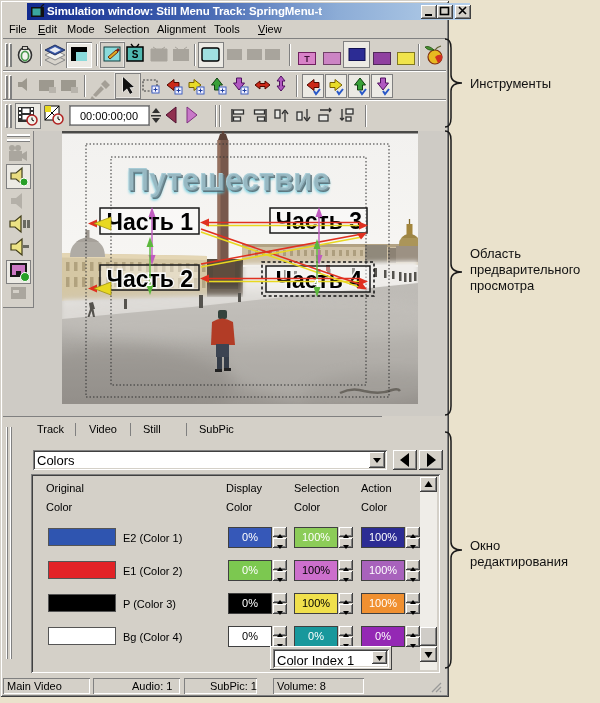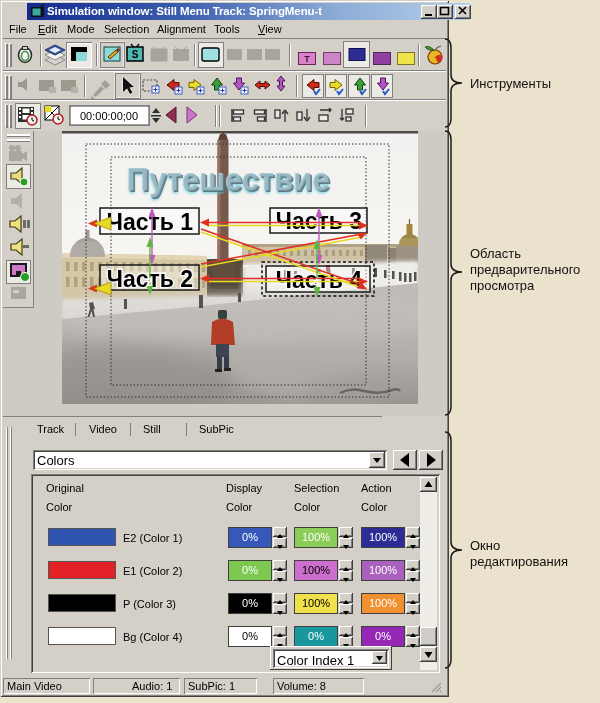--- a/index.html
+++ b/index.html
@@ -797,21 +797,21 @@
             <span style="position:absolute;left:4px;top:4px">Color Index 1</span>
         <div class="combo-arrow" style="right:2px;top:2px;width:15px;height:13px;"><svg width="15" height="13">
                 <path d="M4,5 L11,5 L7.5,10 Z" fill="#000"></path>
               </svg></div>
       </div>
     </div>
   </div>
   <div id="statusbar">
     <div class="sseg" style="left:0px;width:87px;">Main Video</div>
     <div class="sseg" style="left:90px;width:87px;padding-left:39px;">Audio: 1</div>
-    <div class="sseg" style="left:181px;width:73px;">SubPic: 1</div>
+    <div class="sseg" style="left:181px;width:73px;text-align:right;">SubPic: 1</div>
     <div class="sseg" style="left:270px;width:91px;">Volume: 8</div>
     <svg class="abs" style="left:428px;top:4px" width="12" height="11">
           <path d="M10,1 L1,10 M10,5 L5,10 M10,9 L9,10" stroke="#999" stroke-width="1.3"></path>
         </svg>
   </div>
 </div>
 
 <svg class="abs" style="left:441px;top:0" width="36" height="703" viewBox="0 0 36 703">
   <path d="M4,39 Q10,39 10,48 L10,75 Q10,83 21,83 Q10,83 10,91 L10,118 Q10,127 4,127" fill="none" stroke="#1a1a1a" stroke-width="1.5"></path>
   <path d="M4,131 Q10,131 10,140 L10,264 Q10,272 21,272 Q10,272 10,280 L10,406 Q10,415 4,415" fill="none" stroke="#1a1a1a" stroke-width="1.5"></path>

